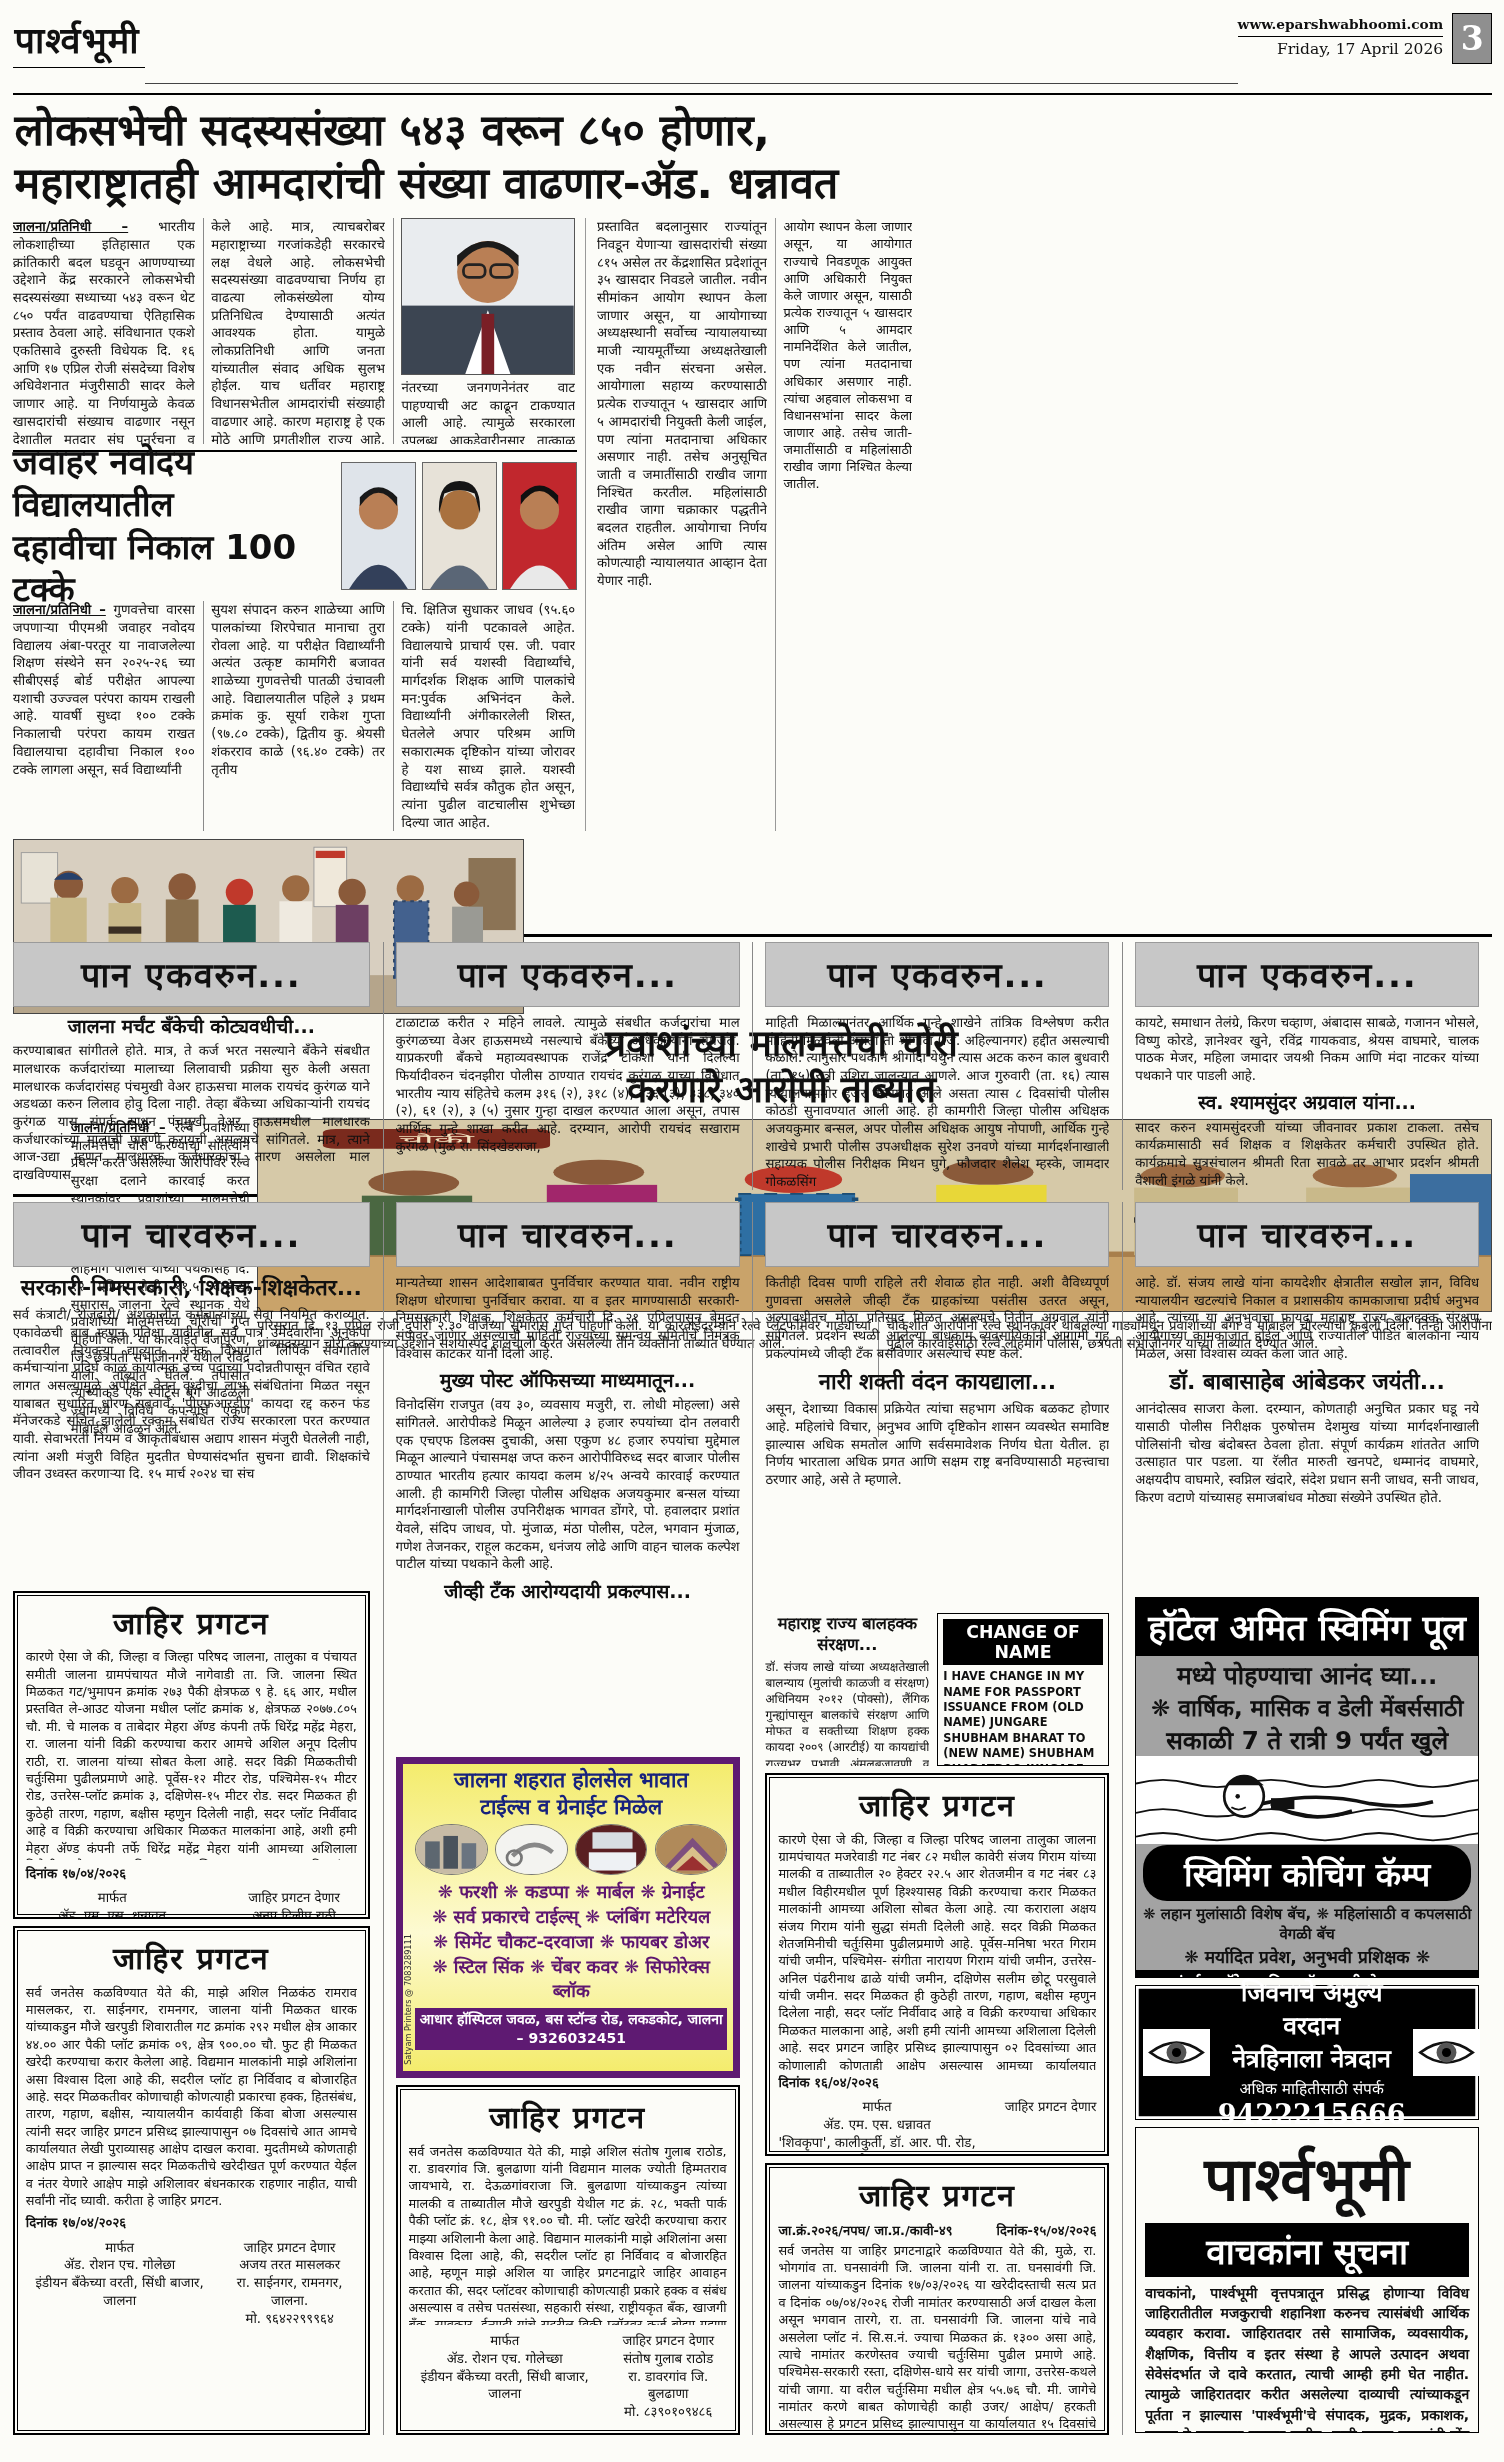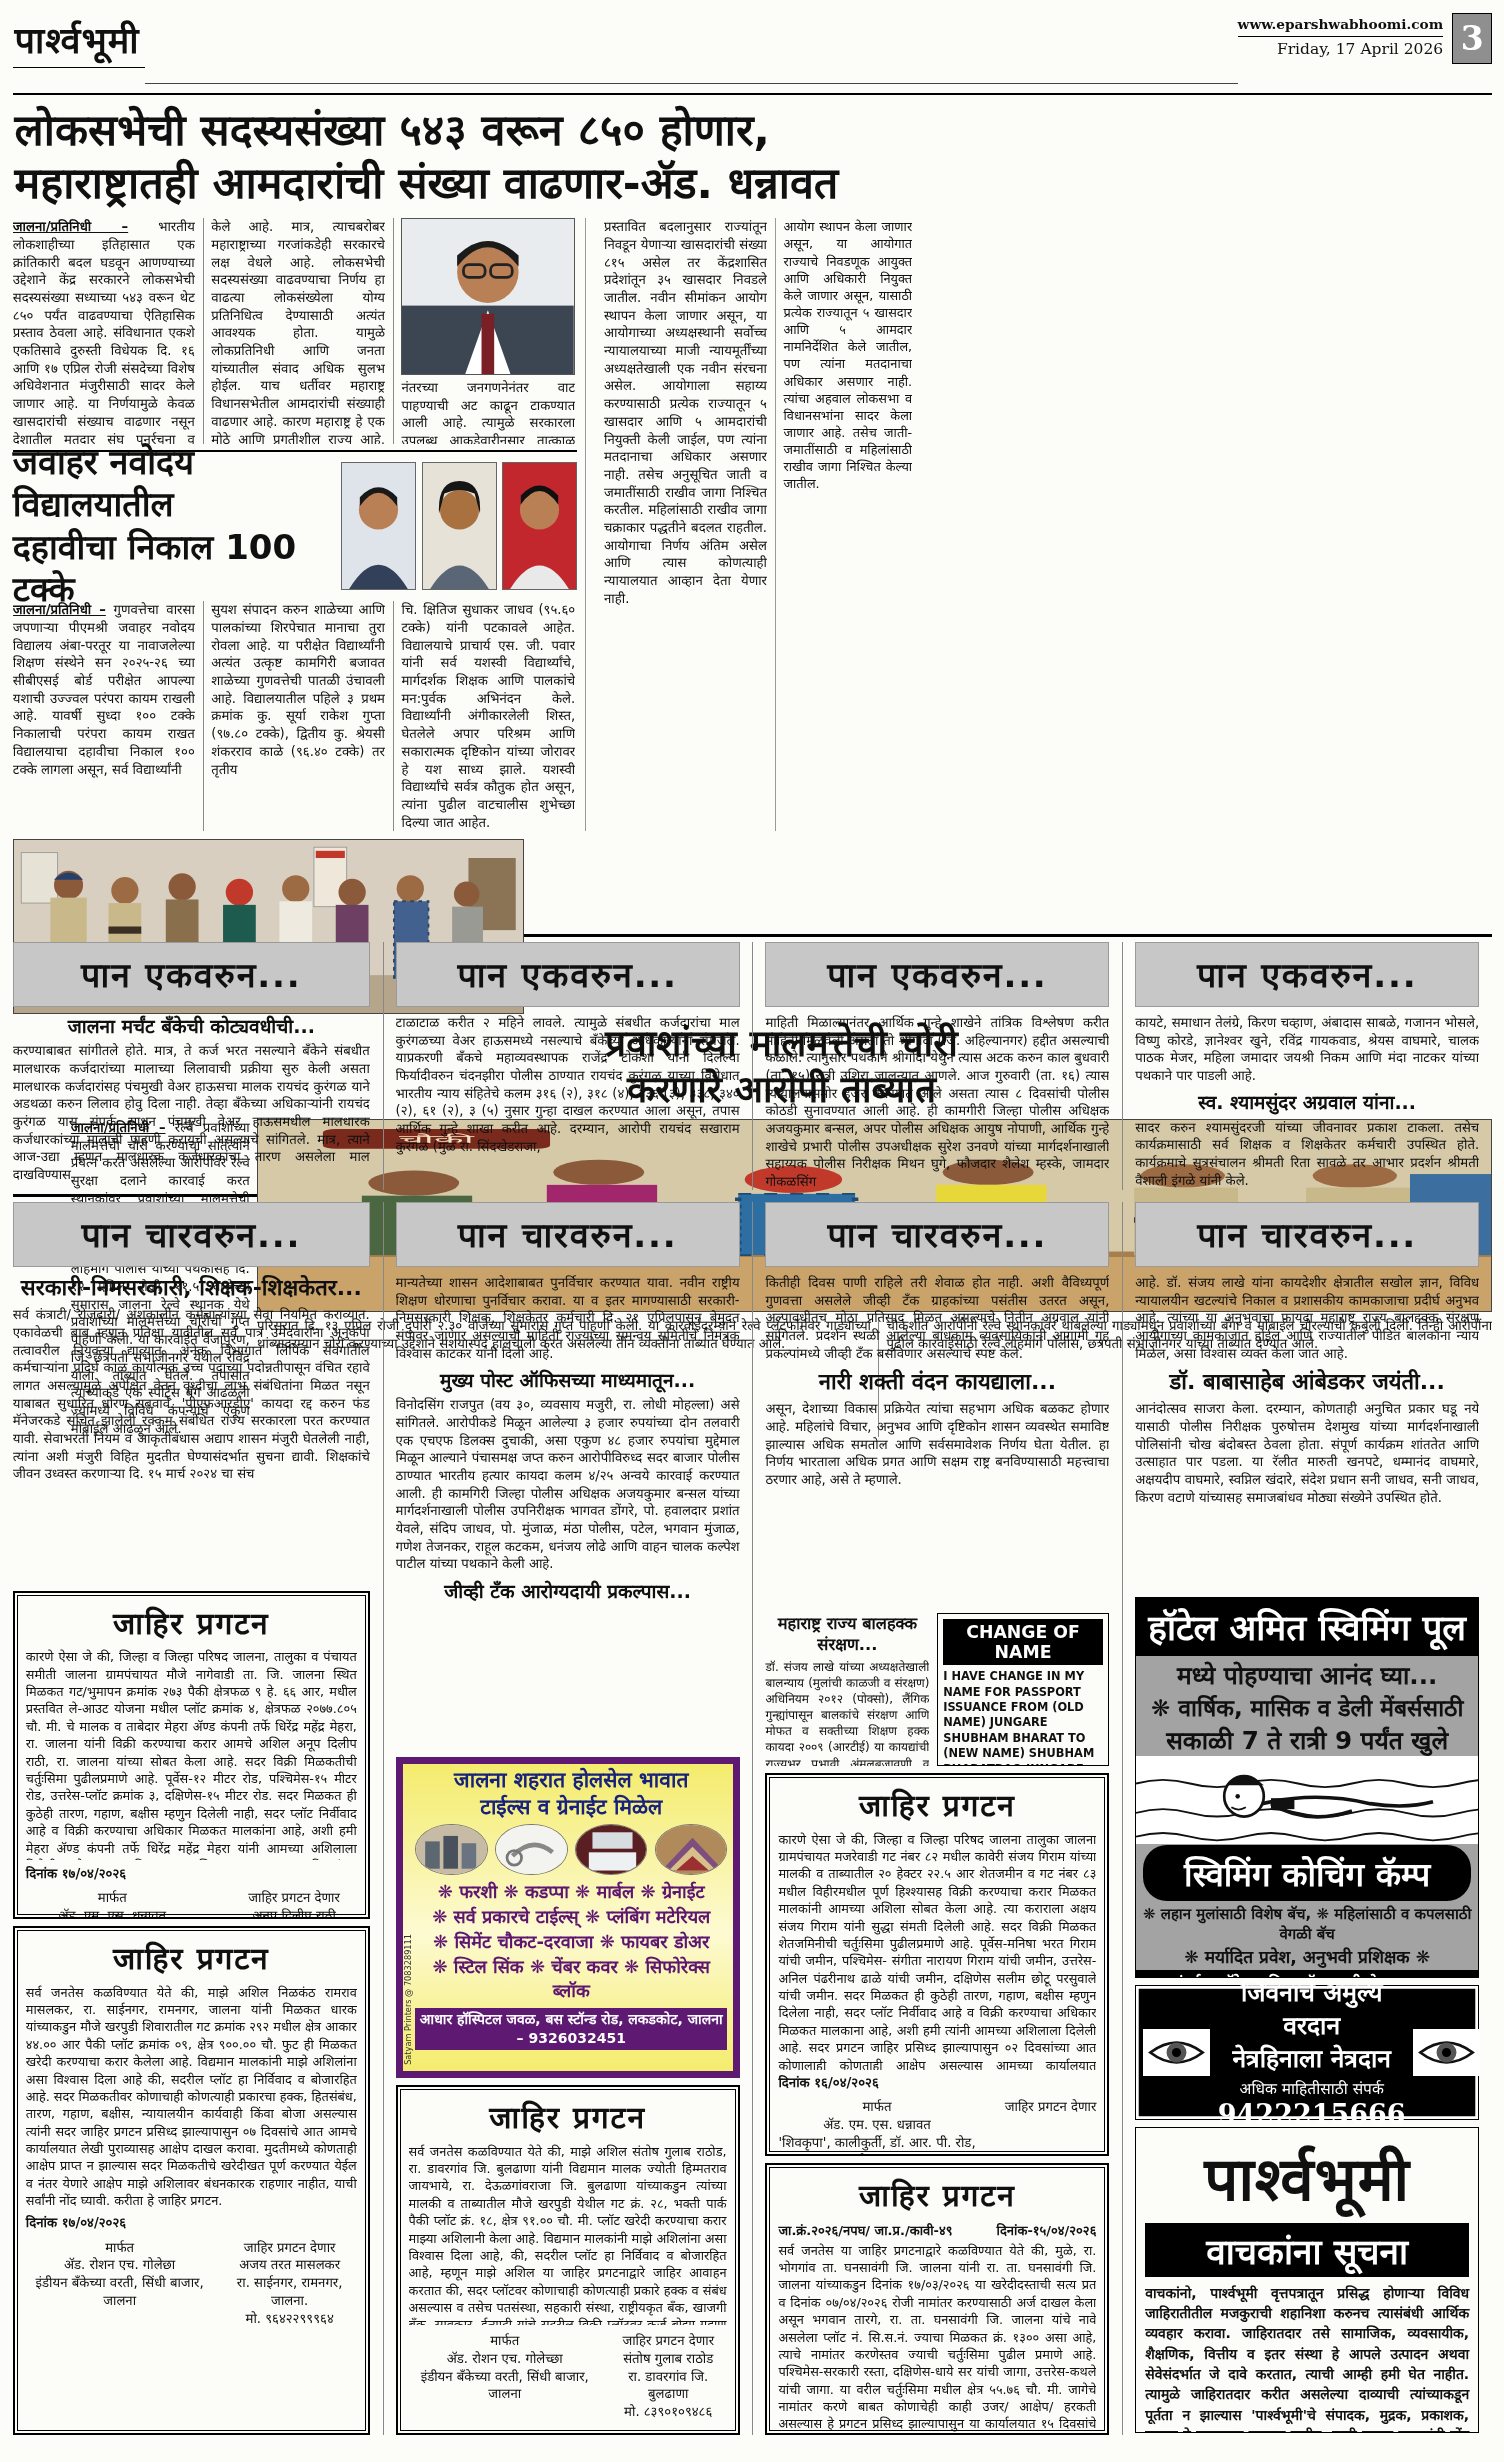--- a/index.html
+++ b/index.html
@@ -27,21 +27,21 @@
   
   .top { display:flex; gap:7.3px; height:835px; padding-top:3.6px;flex-direction:column; }
   .lead-left { width:914px; flex:none; }
   .lead-h { font-weight:bold; line-height:1.22; padding:5.5px 0 9px 1.8px; }
   .lead-h div { font-size:43px; letter-spacing:0; }
   .lead-cols { display:flex; gap:8.2px; height:613px; }
   .lead-a { width:564px; flex:none; display:flex; flex-direction:column; }
   .rowA { display:flex; gap:8.2px; height:321px; overflow:hidden; }
   .rowA .tcol { width:182px; }
   .portrait { width:100%; height:157px; border:0.9px solid #555; margin-bottom:3.6px; background:#eceff2; }
-  .c4 { width:182px; flex:none; border-left:0.9px solid #999; padding-left:18px; }
+  .c4 { width:182px; flex:none; border-left:0.9px solid #999; padding-left:11px; }
   .c5 { width:137px; flex:none; border-left:0.9px solid #999; padding-left:7.3px; font-size:12.8px; }
 
   
   .nav-sec { border-top:2.7px solid #000; margin-top:5.5px; padding-top:5.5px; flex:1; display:flex; flex-direction:column; }
   .nav-head { display:flex; gap:7.3px; align-items:center; height:137px; }
   .nav-title { font-size:34px; font-weight:bold; line-height:1.25; width:321px; flex:none; }
   .stu { display:flex; gap:5.5px; }
   .stu .ph { width:75px; height:128px; border:0.9px solid #666; }
   .nav-cols { display:flex; gap:8.2px; margin-top:7.3px; flex:1; overflow:hidden; }
   .nav-cols .tcol { width:182px; }

